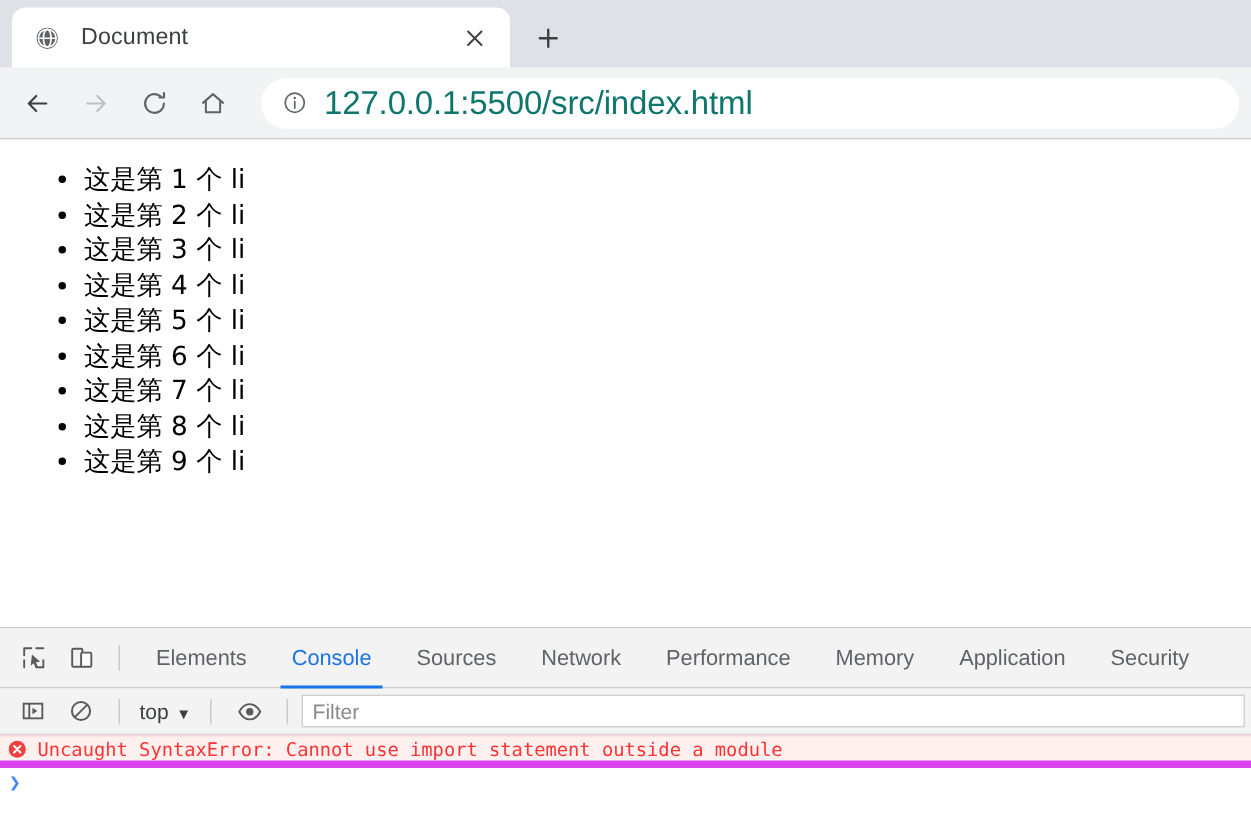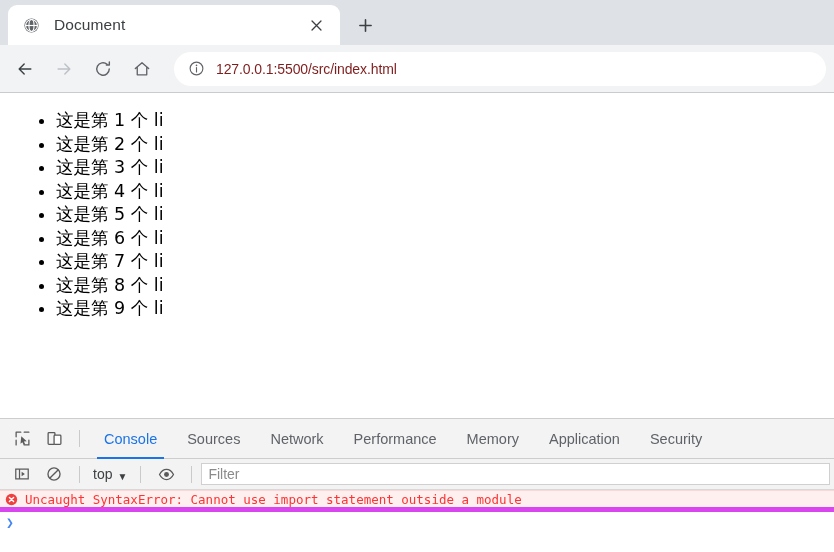--- a/index.html
+++ b/index.html
@@ -94,22 +94,22 @@
     min-width: 0;
   }
   .omni-info {
     width: 20px; height: 20px;
     flex: 0 0 20px;
     margin-right: 10px;
     display: flex; align-items: center; justify-content: center;
     color: #5f6368;
   }
   .omni-url {
-    font-size: 14px;
-    color: #7f1d1d;
+    font-size: 22px;
+    color: #0f766e;
     white-space: nowrap;
     overflow: hidden;
     letter-spacing: -.1px;
   }
 
   
   .viewport {
     flex: 1 1 auto;
     background: #ffffff;
     overflow: hidden;
@@ -335,20 +335,23 @@
           <path d="M8.6 7.4 L15 13.2 L11.6 13.6 L13.2 16.8 L11.4 17.6 L9.9 14.3 L7.6 16.2 Z" fill="#5a5a5a"></path>
         </svg>
       </div>
       <div class="dt-iconbtn">
         <svg width="17" height="17" viewBox="0 0 20 20" aria-hidden="true">
           <rect x="2.5" y="3" width="8" height="14" rx="1" fill="none" stroke="#5a5a5a" stroke-width="1.5"></rect>
           <rect x="9.5" y="6" width="8" height="11" rx="1" fill="#ffffff" stroke="#5a5a5a" stroke-width="1.5"></rect>
         </svg>
       </div>
       <div class="dt-sep"></div>
+      <div class="dt-tab">
+          <span>Elements</span>
+        </div>
       <div class="dt-tab active">
           <span>Console</span>
         </div>
       <div class="dt-tab">
           <span>Sources</span>
         </div>
       <div class="dt-tab">
           <span>Network</span>
         </div>
       <div class="dt-tab">

